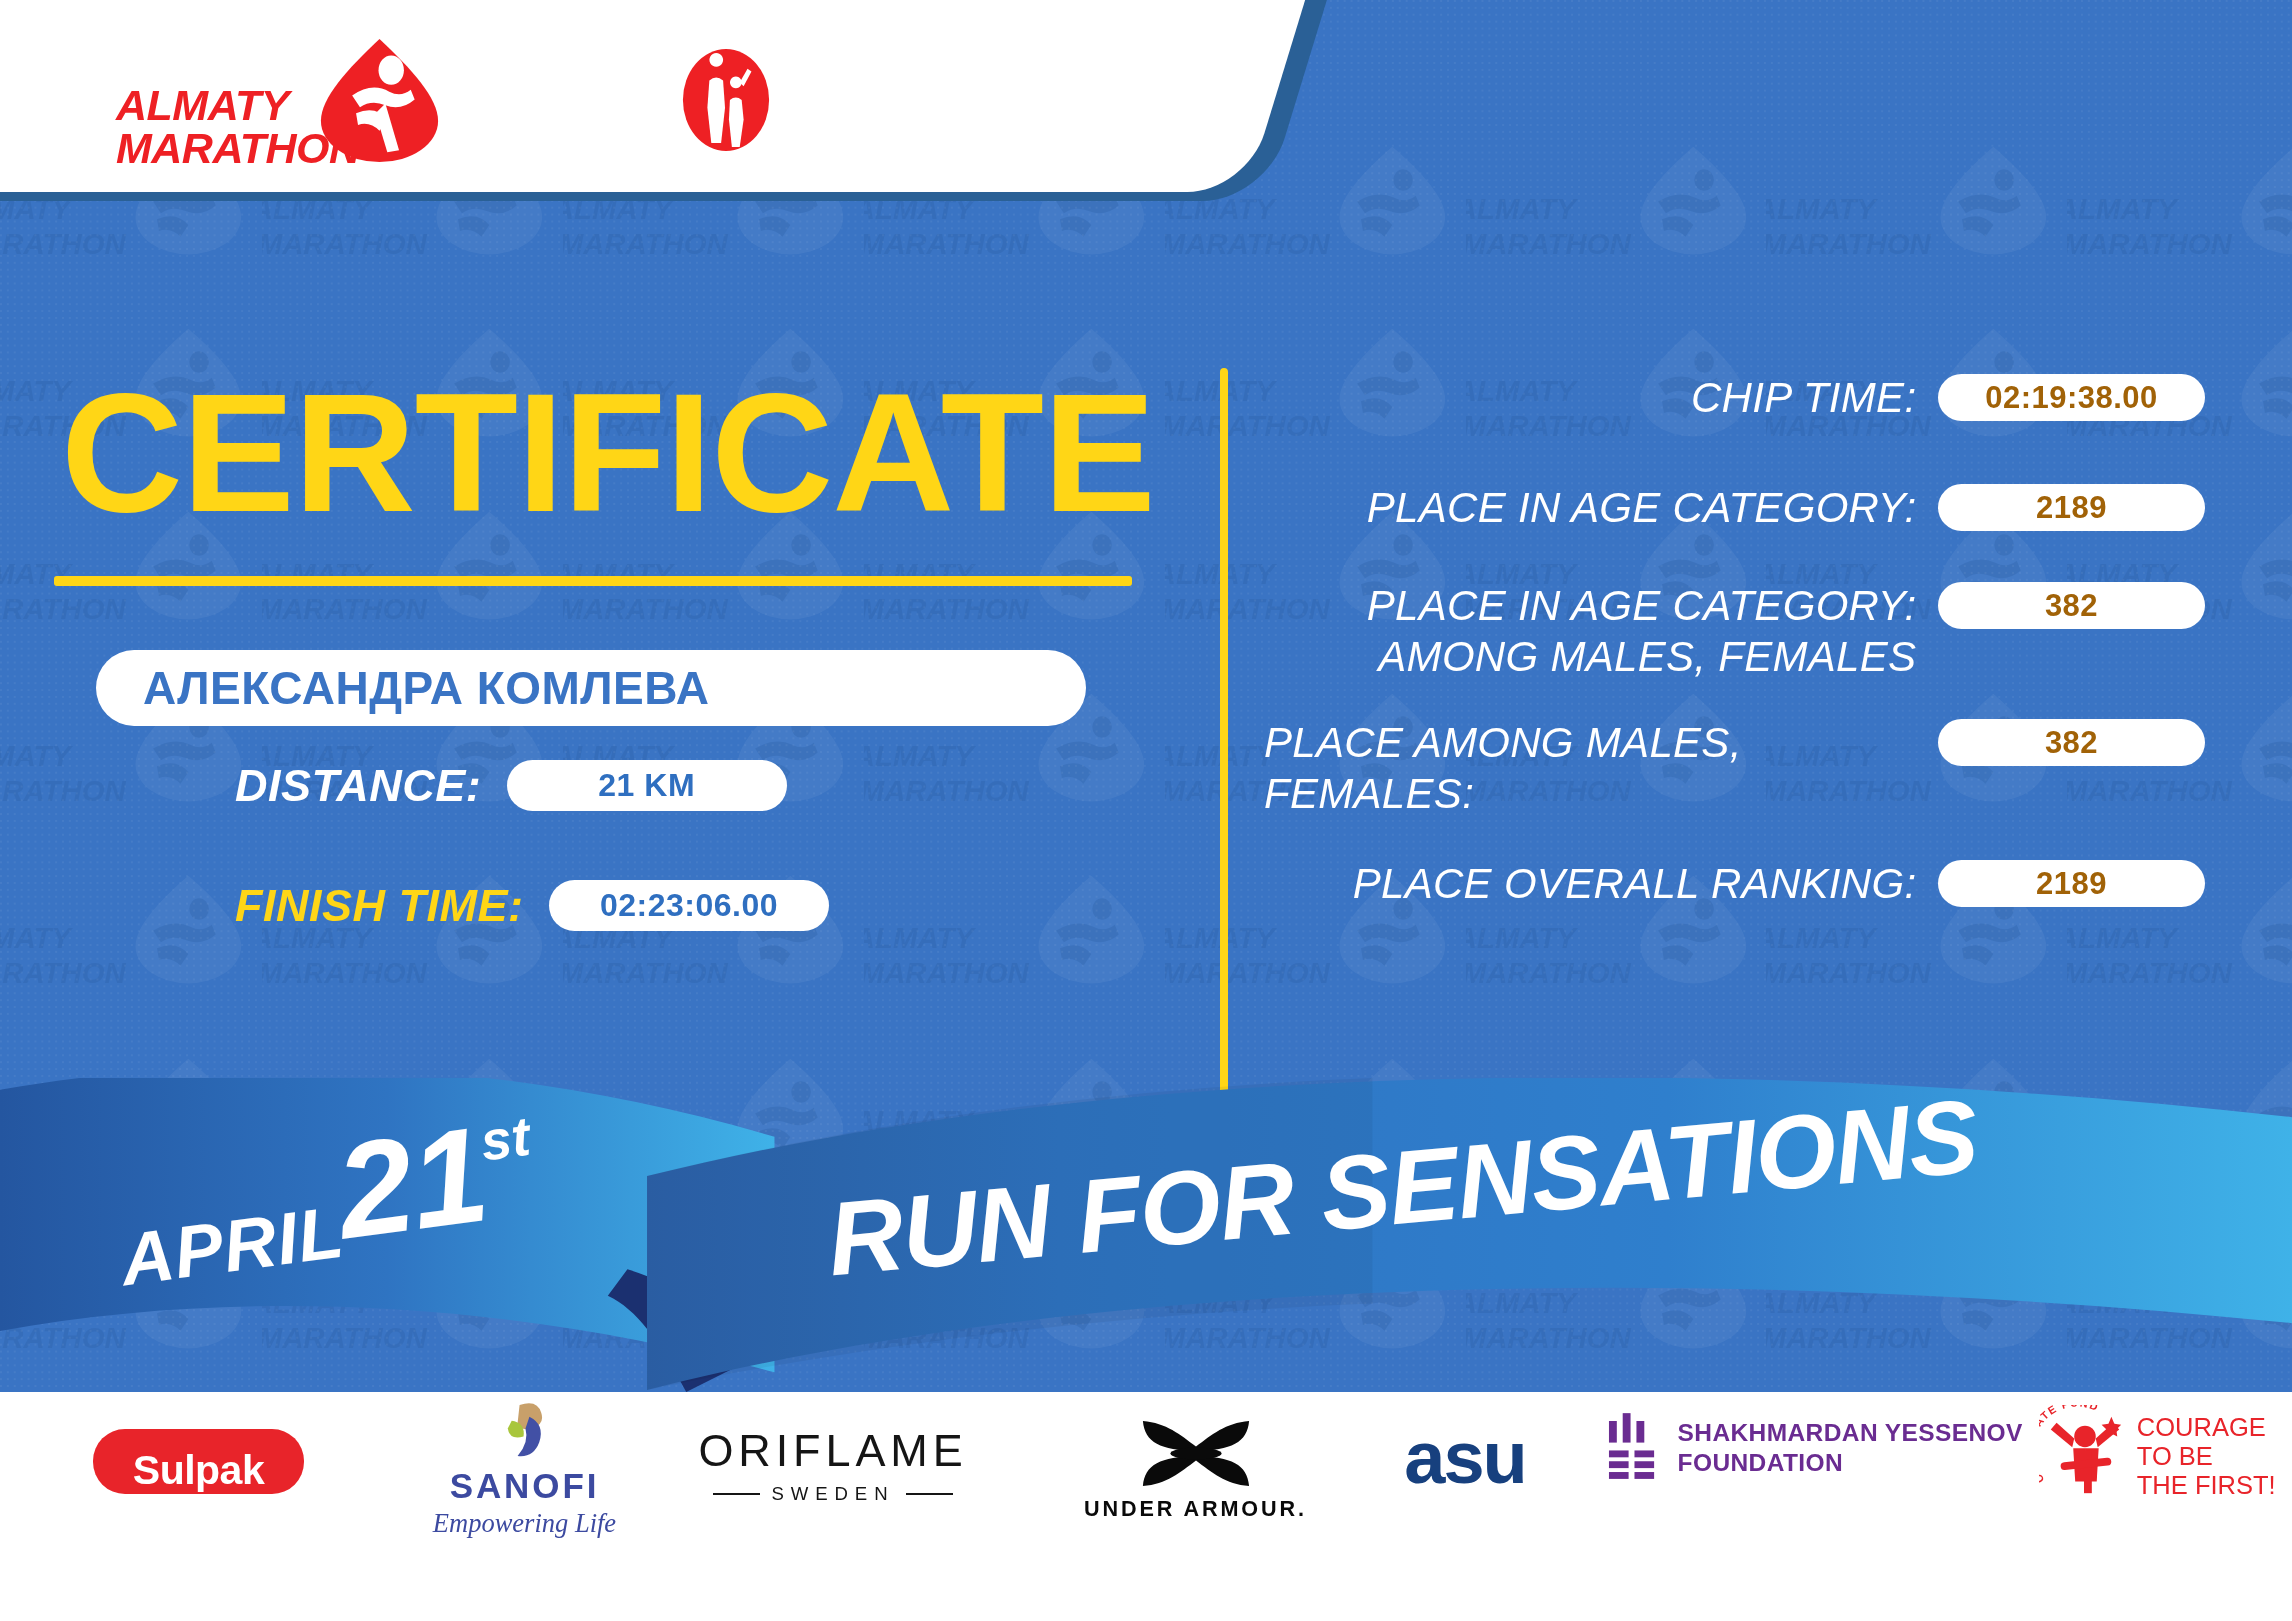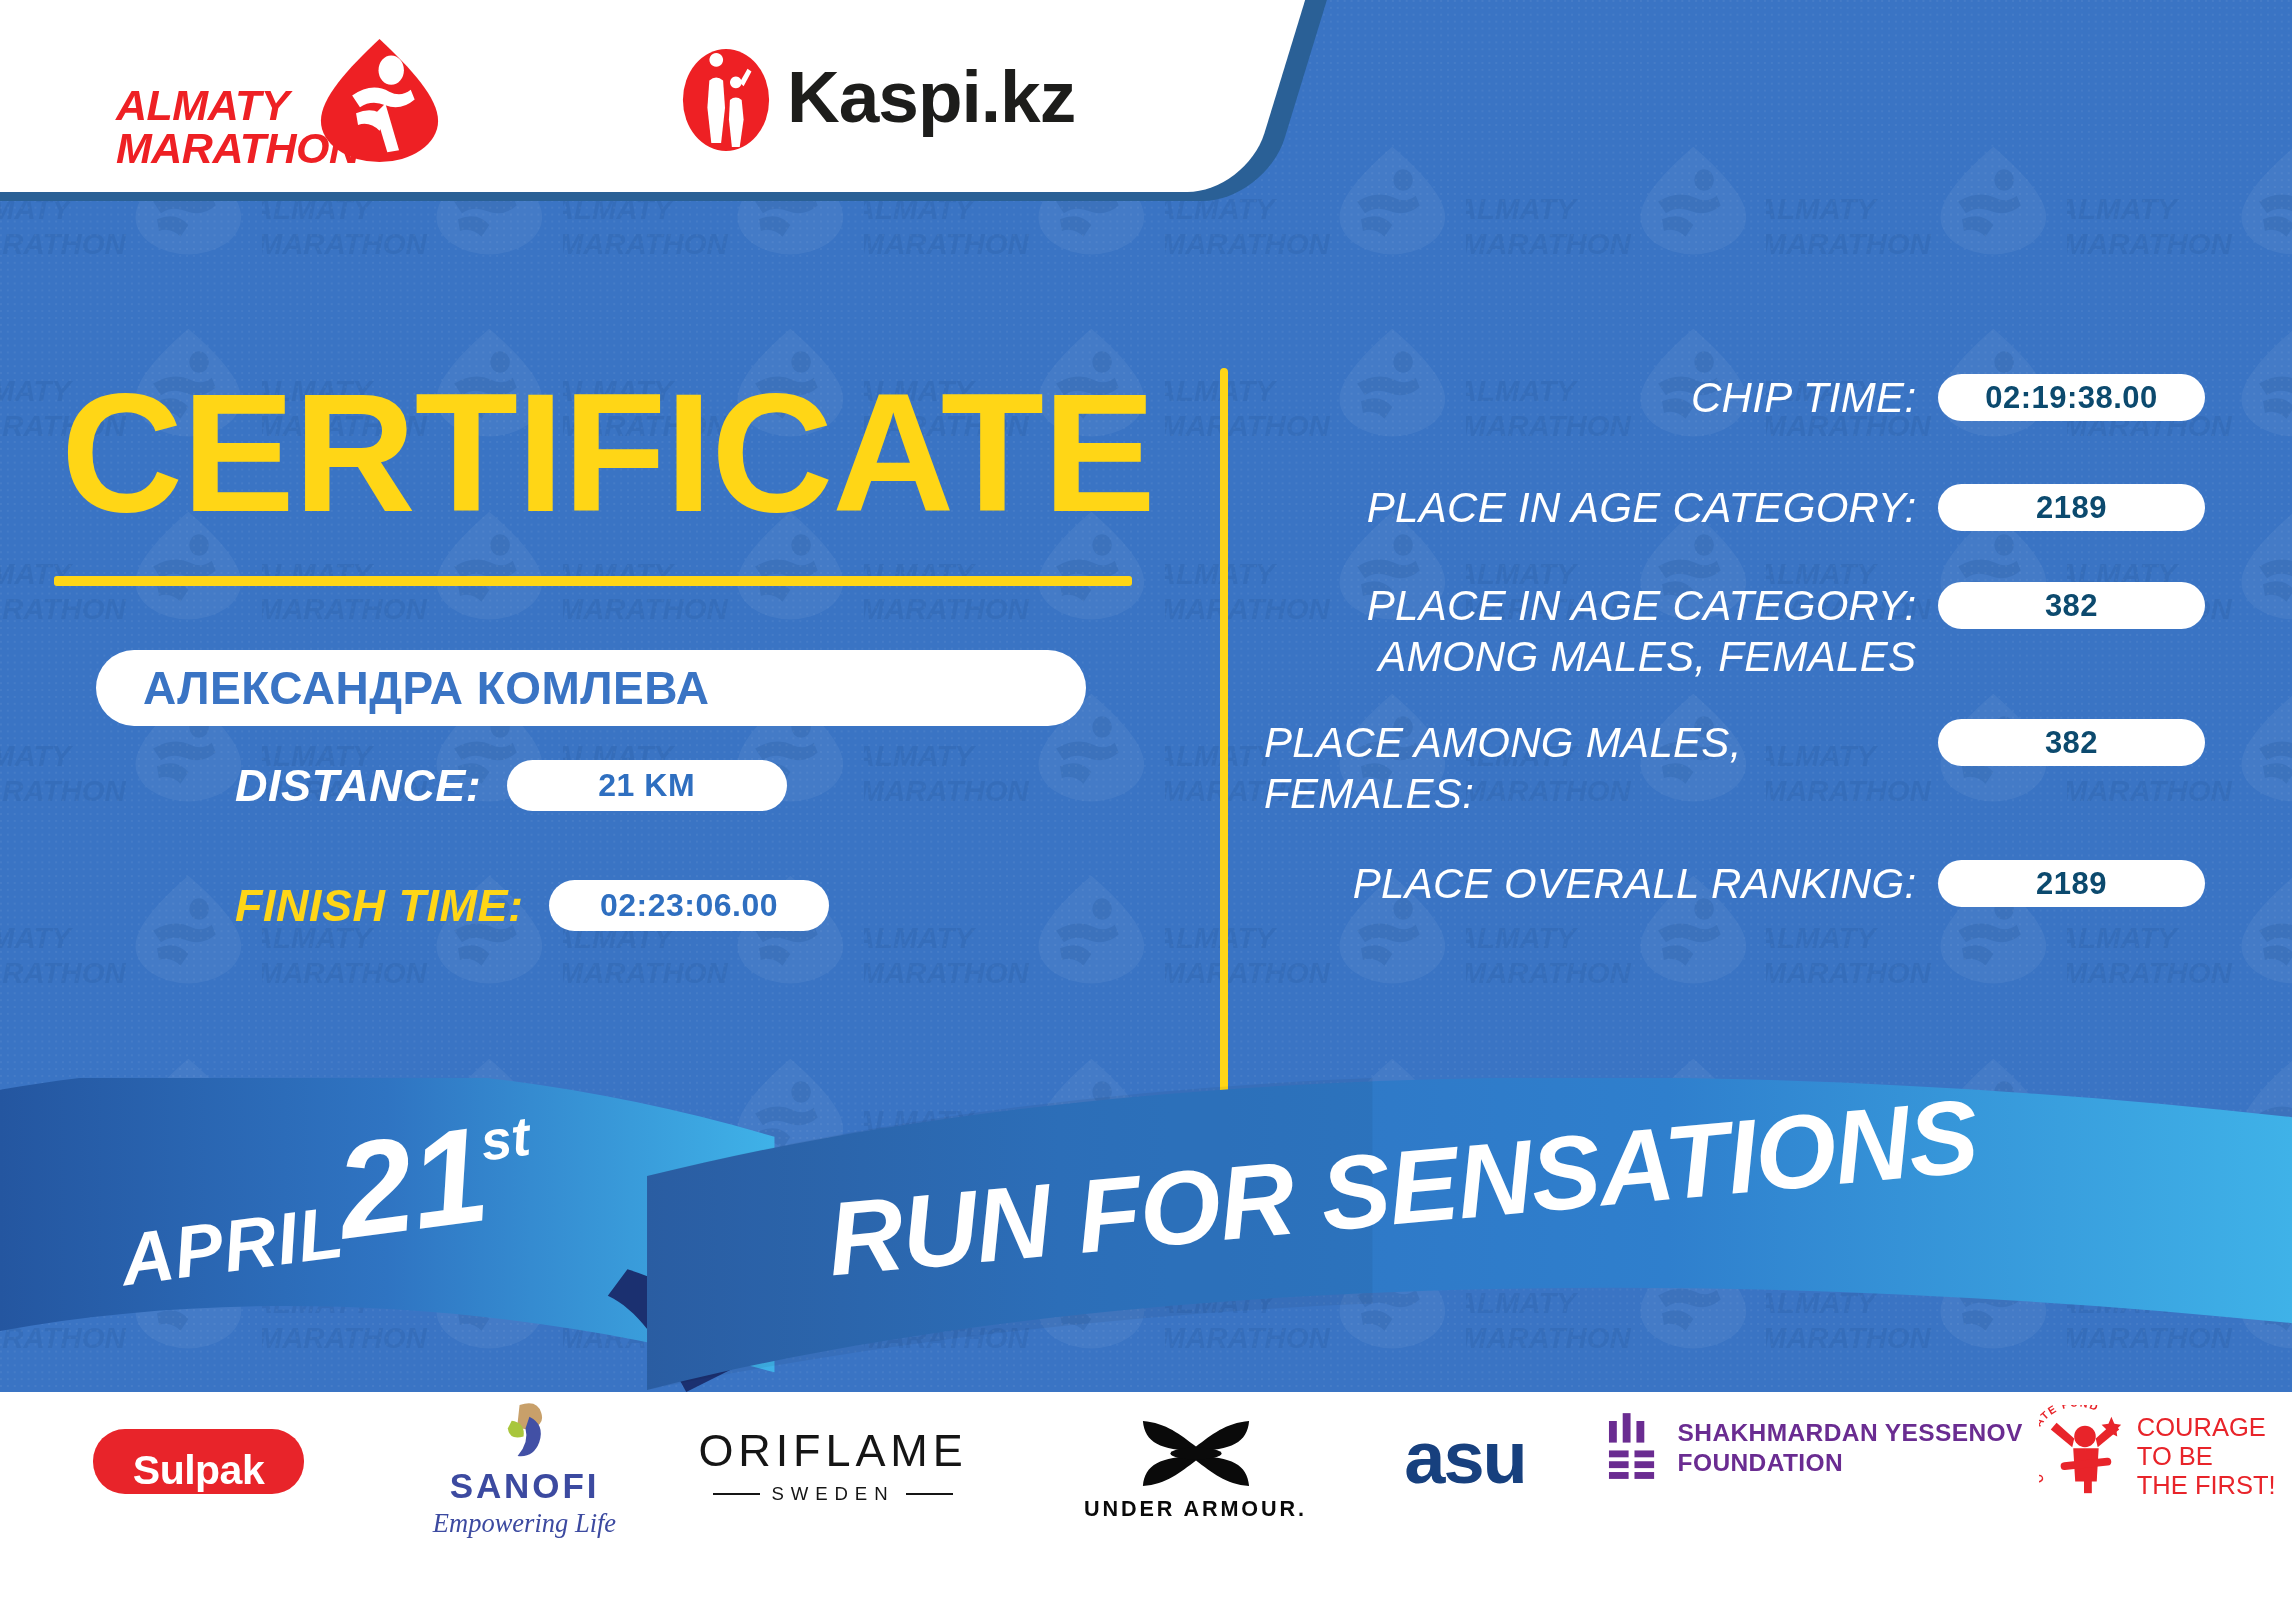--- a/index.html
+++ b/index.html
@@ -139,21 +139,21 @@
     font-family:"Liberation Sans",sans-serif;
   }
   .stat-label .ln{display:block;}
   .stat-pill{
     flex:0 0 auto;
     width:267px;height:47px;background:#fff;border-radius:23.5px;
     display:flex;align-items:center;justify-content:center;
     margin-top:2px;
   }
   .stat-pill span{
-    color:#0c4a6e;font-weight:900;font-size:31px;letter-spacing:0.5px;
+    color:#a16207;font-weight:900;font-size:31px;letter-spacing:0.5px;
     font-family:"Liberation Sans",sans-serif;
   }
   
   .stat-row.r1{margin-bottom:59px;}
   .stat-row.r2{margin-bottom:47px;}
   .stat-row.r3{margin-bottom:35px;}
   .stat-row.r4{margin-bottom:39px;}
 
   
   .ribbon-wrap{position:absolute;left:0;top:1078px;width:2293px;height:412px;}
@@ -1034,21 +1034,20 @@
 
     <div class="kaspi-logo">
       <svg class="kaspi-mark" viewBox="0 0 96 105">
         <ellipse cx="48" cy="52" rx="44" ry="52" fill="#ee2024"></ellipse>
         <path d="M38 18 a7 7 0 1 1 .1 0 Z" fill="#fff"></path>
         <path d="M31 32 q7 -6 14 0 l2 28 -4 36 -10 0 -4 -36 Z" fill="#fff"></path>
         <path d="M58 40 a6 6 0 1 1 .1 0 Z" fill="#fff"></path>
         <path d="M52 52 q6 -5 12 0 l2 20 -4 28 -8 0 -3 -28 Z" fill="#fff"></path>
         <path d="M62 34 l8 -14 4 3 -8 15 Z" fill="#fff"></path>
       </svg>
-      <div class="kaspi-text">Kaspi.kz</div>
     </div>
 
   </div>
 
   <div class="cert-title">CERTIFICATE</div>
   <div class="title-rule"></div>
 
   <div class="name-pill">
     <div class="name-text">АЛЕКСАНДРА КОМЛЕВА</div>
   </div>

